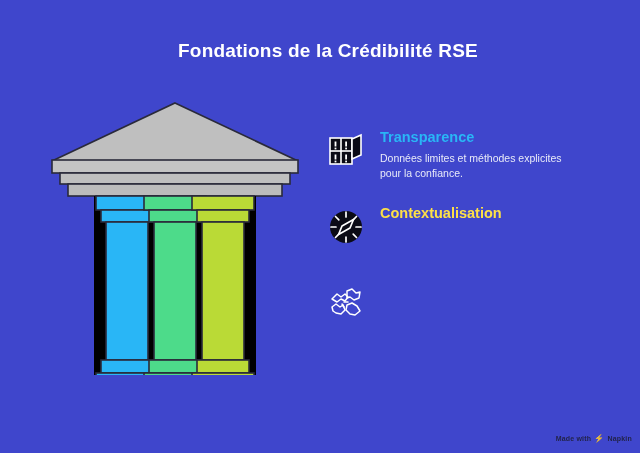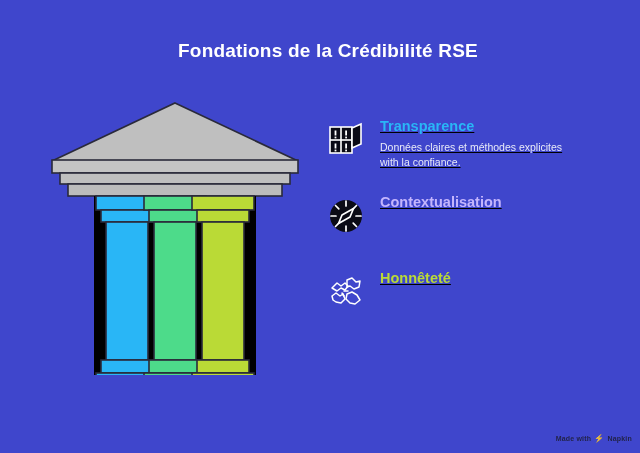--- a/index.html
+++ b/index.html
@@ -35,23 +35,22 @@
   #temple {
     position: absolute;
     left: 30px;
     top: 95px;
   }
 
   
   #features {
     position: absolute;
     left: 328px;
-    top: 119px;
+    top: 130px;
     width: 290px;
-    text-decoration: underline;
   }
   .feature {
     position: relative;
     min-height: 62px;
     margin-bottom: 14px;
     padding-left: 52px;
   }
   .feature-icon {
     position: absolute;
     left: 0;
@@ -156,57 +155,56 @@
               <rect x="17.2" y="14.6" width="1.8" height="1.8"></rect>
             <rect x="6.6" y="21.5" width="1.8" height="5"></rect>
               <rect x="6.6" y="27.6" width="1.8" height="1.8"></rect>
             <rect x="17.2" y="21.5" width="1.8" height="5"></rect>
               <rect x="17.2" y="27.6" width="1.8" height="1.8"></rect>
           </g>
           <polygon points="24,6 33,2 33,22 24,26" fill="#0b0b16" stroke="#ffffff" stroke-width="1.6"></polygon>
         </svg>
       </span>
       <p class="feature-title" style="color:#29b6f6">Transparence</p>
-      <p class="feature-desc">Données claires et méthodes explicites with la confiance.</p>
+      <p class="feature-desc">Données limites et méthodes explicites pour la confiance.</p>
     </div>
 
     <div class="feature">
       <span class="feature-icon">
         <svg width="36" height="36" viewBox="0 0 36 36" xmlns="http://www.w3.org/2000/svg">
           <circle cx="18" cy="18" r="16" fill="#0b0b16"></circle>
           <g stroke="#ffffff" stroke-width="1.7" stroke-linecap="round">
             <line x1="18" y1="3" x2="18" y2="8"></line>
             <line x1="18" y1="28" x2="18" y2="33"></line>
             <line x1="3" y1="18" x2="8" y2="18"></line>
             <line x1="28" y1="18" x2="33" y2="18"></line>
             <line x1="7.5" y1="7.5" x2="10.8" y2="10.8"></line>
             <line x1="25.2" y1="25.2" x2="28.5" y2="28.5"></line>
             <line x1="28.5" y1="7.5" x2="25.2" y2="10.8"></line>
             <line x1="10.8" y1="25.2" x2="7.5" y2="28.5"></line>
           </g>
           <path d="M 25.5 10.5 L 14 17 L 10.5 25.5 L 22 19 Z" fill="none" stroke="#ffffff" stroke-width="1.7" stroke-linejoin="round"></path>
         </svg>
       </span>
-      <p class="feature-title" style="color:#c4b5fd">Contextualisation</p>
+      <p class="feature-title" style="color:#fde047">Contextualisation</p>
     </div>
 
     <div class="feature">
       <span class="feature-icon">
         <svg width="36" height="36" viewBox="0 0 36 36" xmlns="http://www.w3.org/2000/svg">
           <g fill="none" stroke="#ffffff" stroke-width="1.5" stroke-linejoin="round" stroke-linecap="round">
             <path d="M4 14 L9 9 L13 12 L17 9 L20 12 L17 16 L13 14 L9 17 Z"></path>
             <path d="M19 6 L24 4 L28 8 L32 7 L31 13 L26 15 L22 12 L19 13 Z"></path>
             <path d="M4 22 L8 19 L12 22 L15 20 L17 25 L13 29 L8 28 L5 26 Z"></path>
             <path d="M19 20 L24 18 L29 21 L32 26 L27 30 L22 29 L18 25 Z"></path>
             <path d="M16 17 L20 17"></path>
             <path d="M14 19 L16 22"></path>
           </g>
         </svg>
       </span>
-      <p class="feature-title" style="color:#bada36">Honnêteté</p>
     </div>
 
   </div>
 
   <div id="watermark">
     <span>Made with</span>
     <span class="wm-bolt">⚡</span>
     <span>Napkin</span>
   </div>
 

